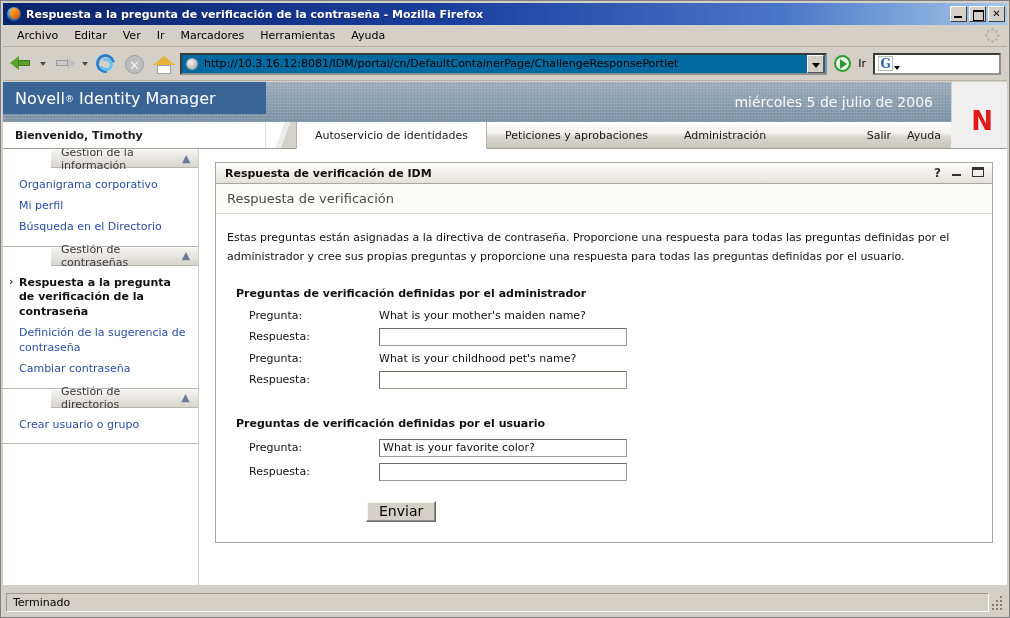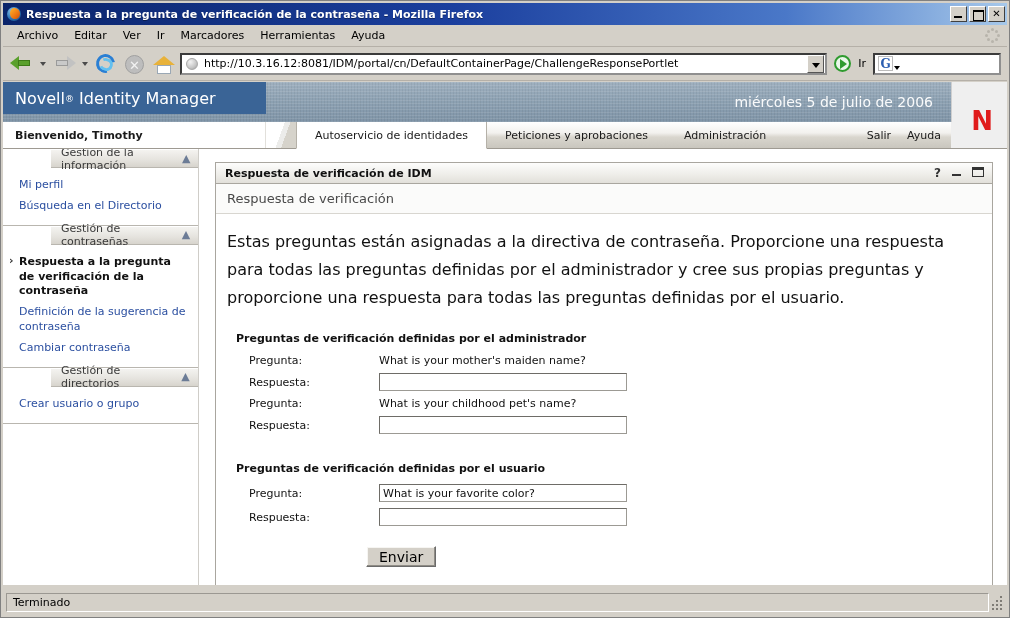--- a/index.html
+++ b/index.html
@@ -140,21 +140,21 @@
     position: absolute; left: 2px; top: 5px; width: 0; height: 0;
     border-left: 11px solid transparent; border-right: 11px solid transparent;
     border-bottom: 9px solid #e8b23a;
   }
   .home-body {
     position: absolute; left: 6px; top: 14px; width: 14px; height: 9px;
     background: #ffffff; border: 1px solid #9aa8b5;
   }
   .urlbar {
     flex: 1 1 auto; height: 22px;
-    background: #ffffff; border: 2px inset #8f8f8f;
+    background: #0369a1; border: 2px inset #8f8f8f;
     display: flex; align-items: center; padding: 0 1px 0 4px;
     min-width: 100px;
   }
   .url-favicon {
     width: 12px; height: 12px; border-radius: 50%;
     background: radial-gradient(circle at 35% 30%, #f2f2f2 0%, #c6c6c6 60%, #9c9c9c 100%);
     border: 1px solid #a8a8a8; margin-right: 6px; flex: none;
   }
   .url-text {
     flex: 1 1 auto; font-size: 11px; color: #000; white-space: nowrap; overflow: hidden;
@@ -339,21 +339,21 @@
     border: 1px solid #333; border-top-width: 3px; background: transparent;
   }
   .portlet-sub {
     height: 30px; display: flex; align-items: center; padding-left: 11px;
     font-size: 13px; color: #4a4a4a;
     background: #fbfbfa;
     border-bottom: 1px solid #d8d6d0;
   }
   .portlet-body { padding: 14px 16px 20px 11px; }
   .intro {
-    font-size: 16px; color: #111; line-height: 1.75; margin: 0 0 20px 0;
+    font-size: 11px; color: #111; line-height: 1.75; margin: 0 0 20px 0;
     max-width: 740px;
   }
   .section-title {
     font-size: 11px; font-weight: bold; color: #111; margin: 0 0 9px 9px;
   }
   .qtable { border-collapse: collapse; margin-left: 22px; }
   .qtable td { padding: 0 0 6px 0; vertical-align: middle; font-size: 11px; color: #111; }
   .qtable td.lbl { width: 130px; padding-right: 6px; }
   .qtable td.val { font-size: 11px; color: #111; }
   .txtinput {
@@ -518,20 +518,21 @@
     <div class="pagebody">
 
       <div class="sidebar">
 
         <div class="sb-group">
           <div class="sb-head">
             <span>Gestión de la información</span>
             <span class="chev">▲ </span>
           </div>
           <div class="sb-links">
+            <a class="sb-link">Organigrama corporativo</a>
             <a class="sb-link">Mi perfil</a>
             <a class="sb-link">Búsqueda en el Directorio</a>
           </div>
         </div>
 
         <div class="sb-group">
           <div class="sb-head">
             <span>Gestión de contraseñas</span>
             <span class="chev">▲ </span>
           </div>

